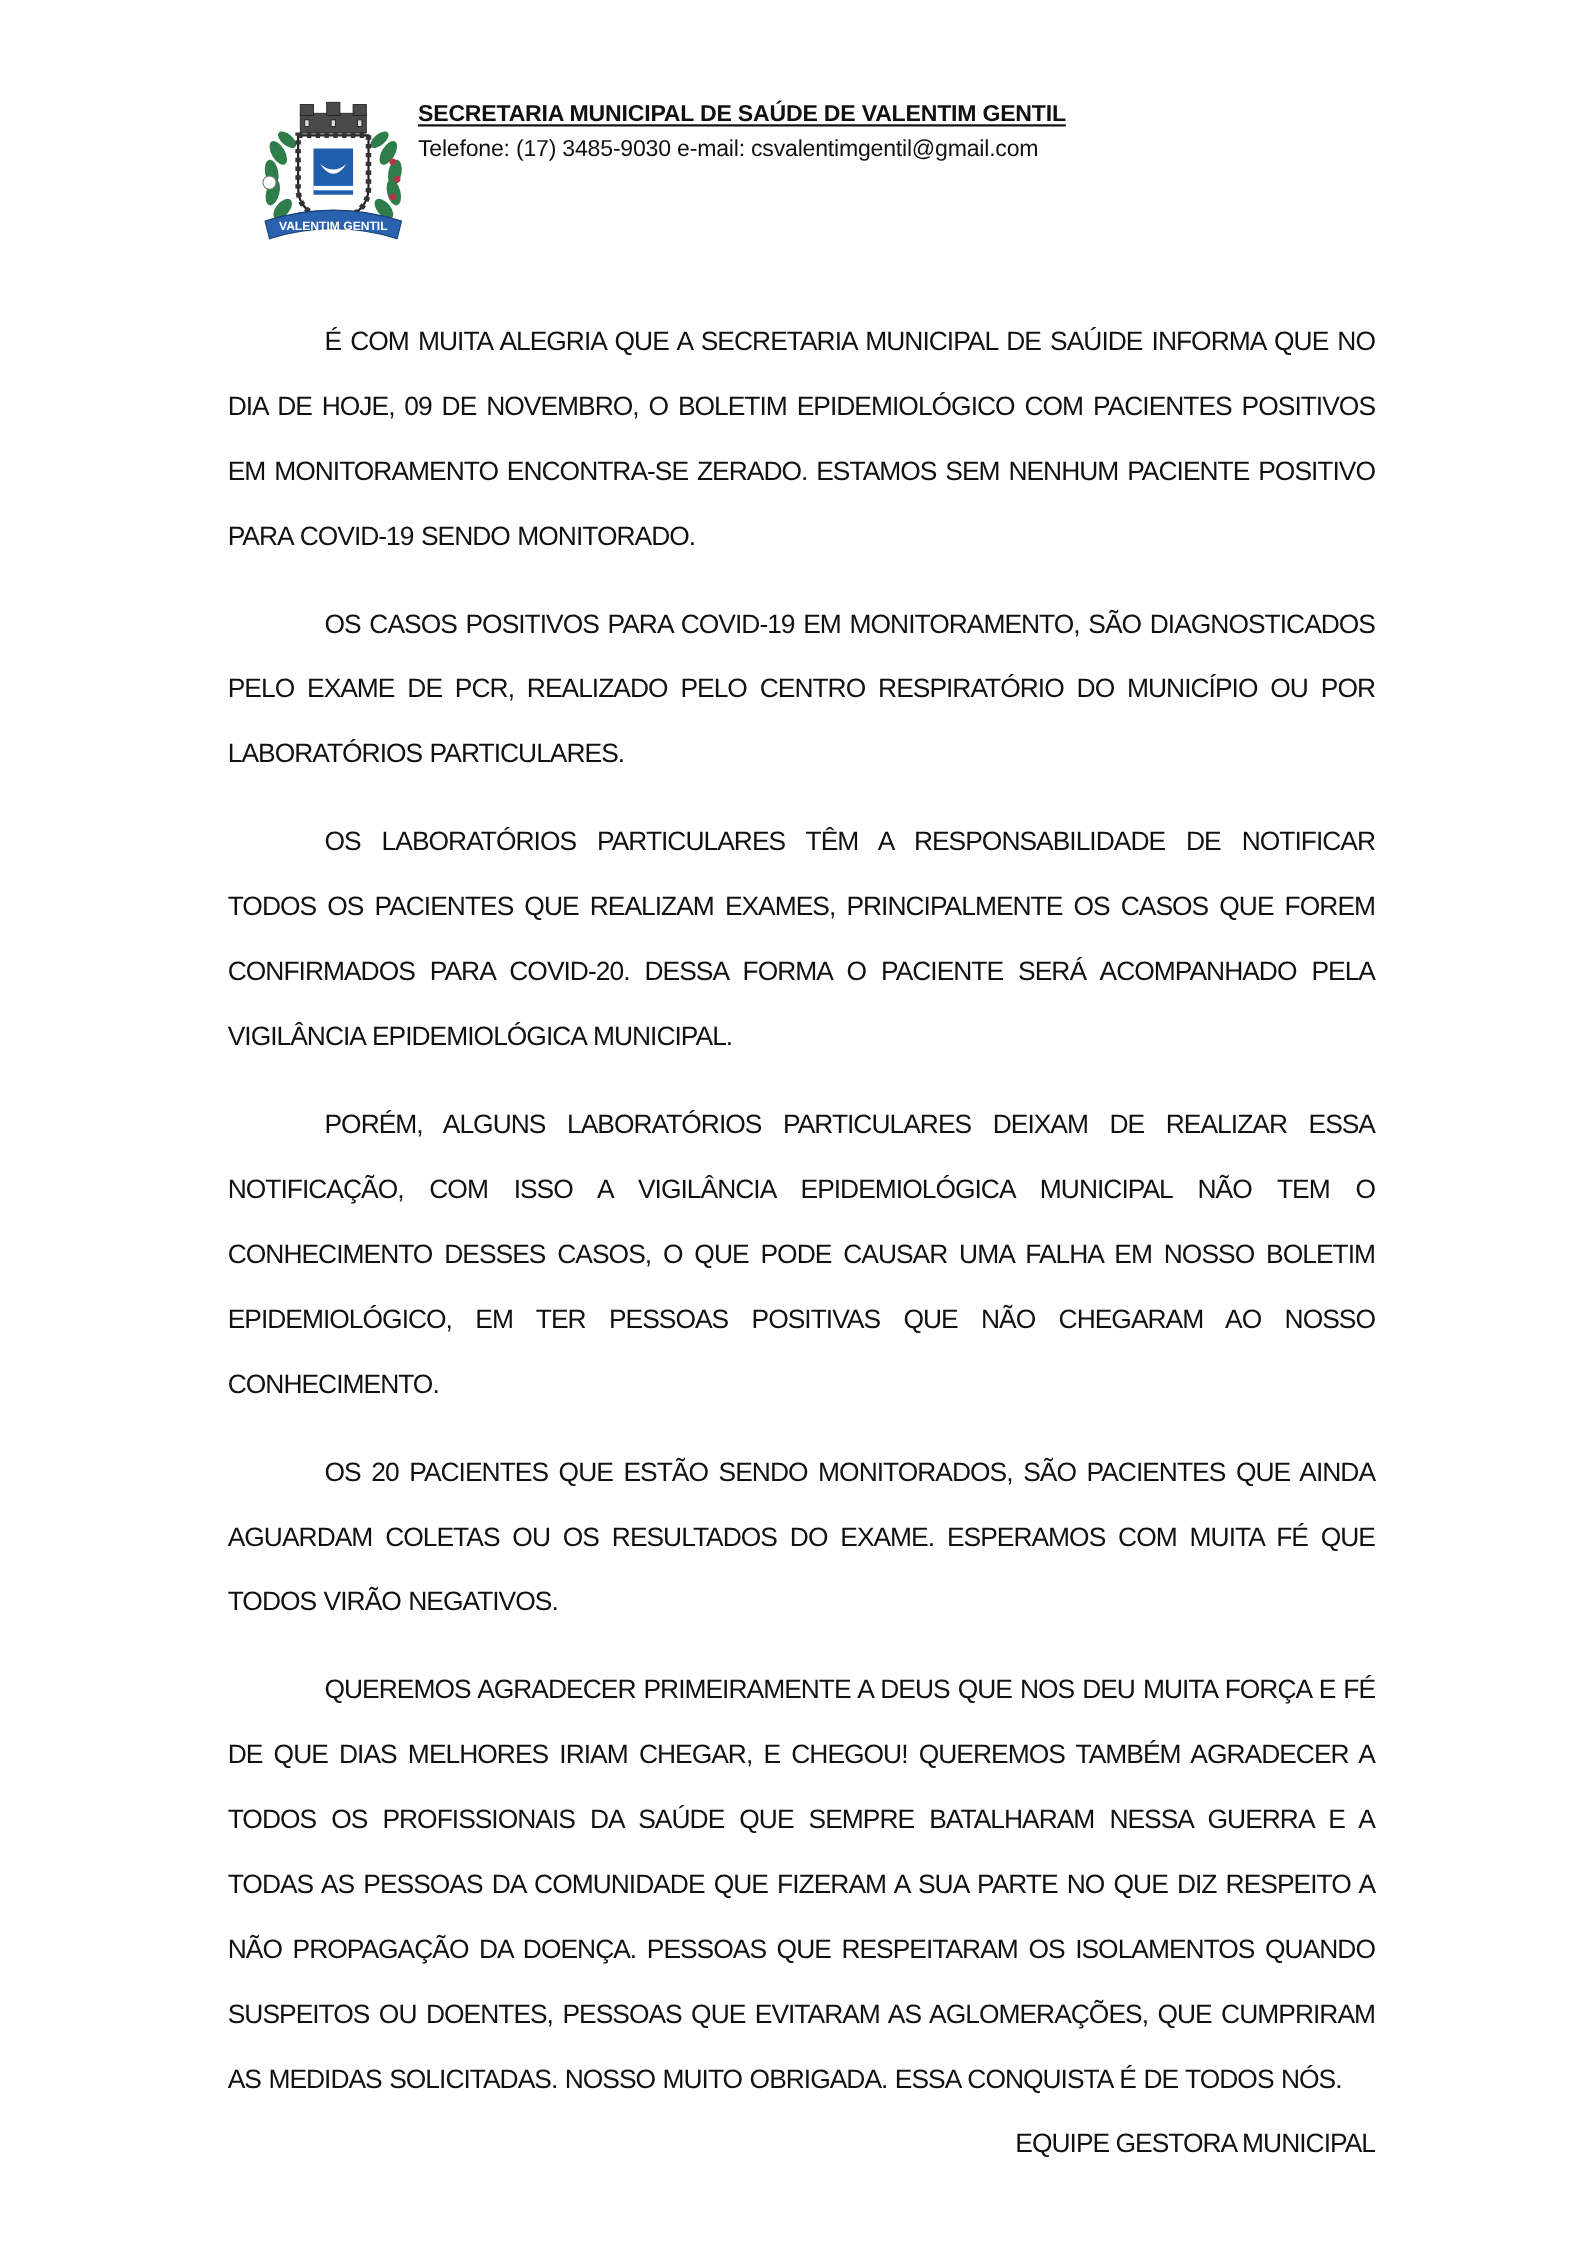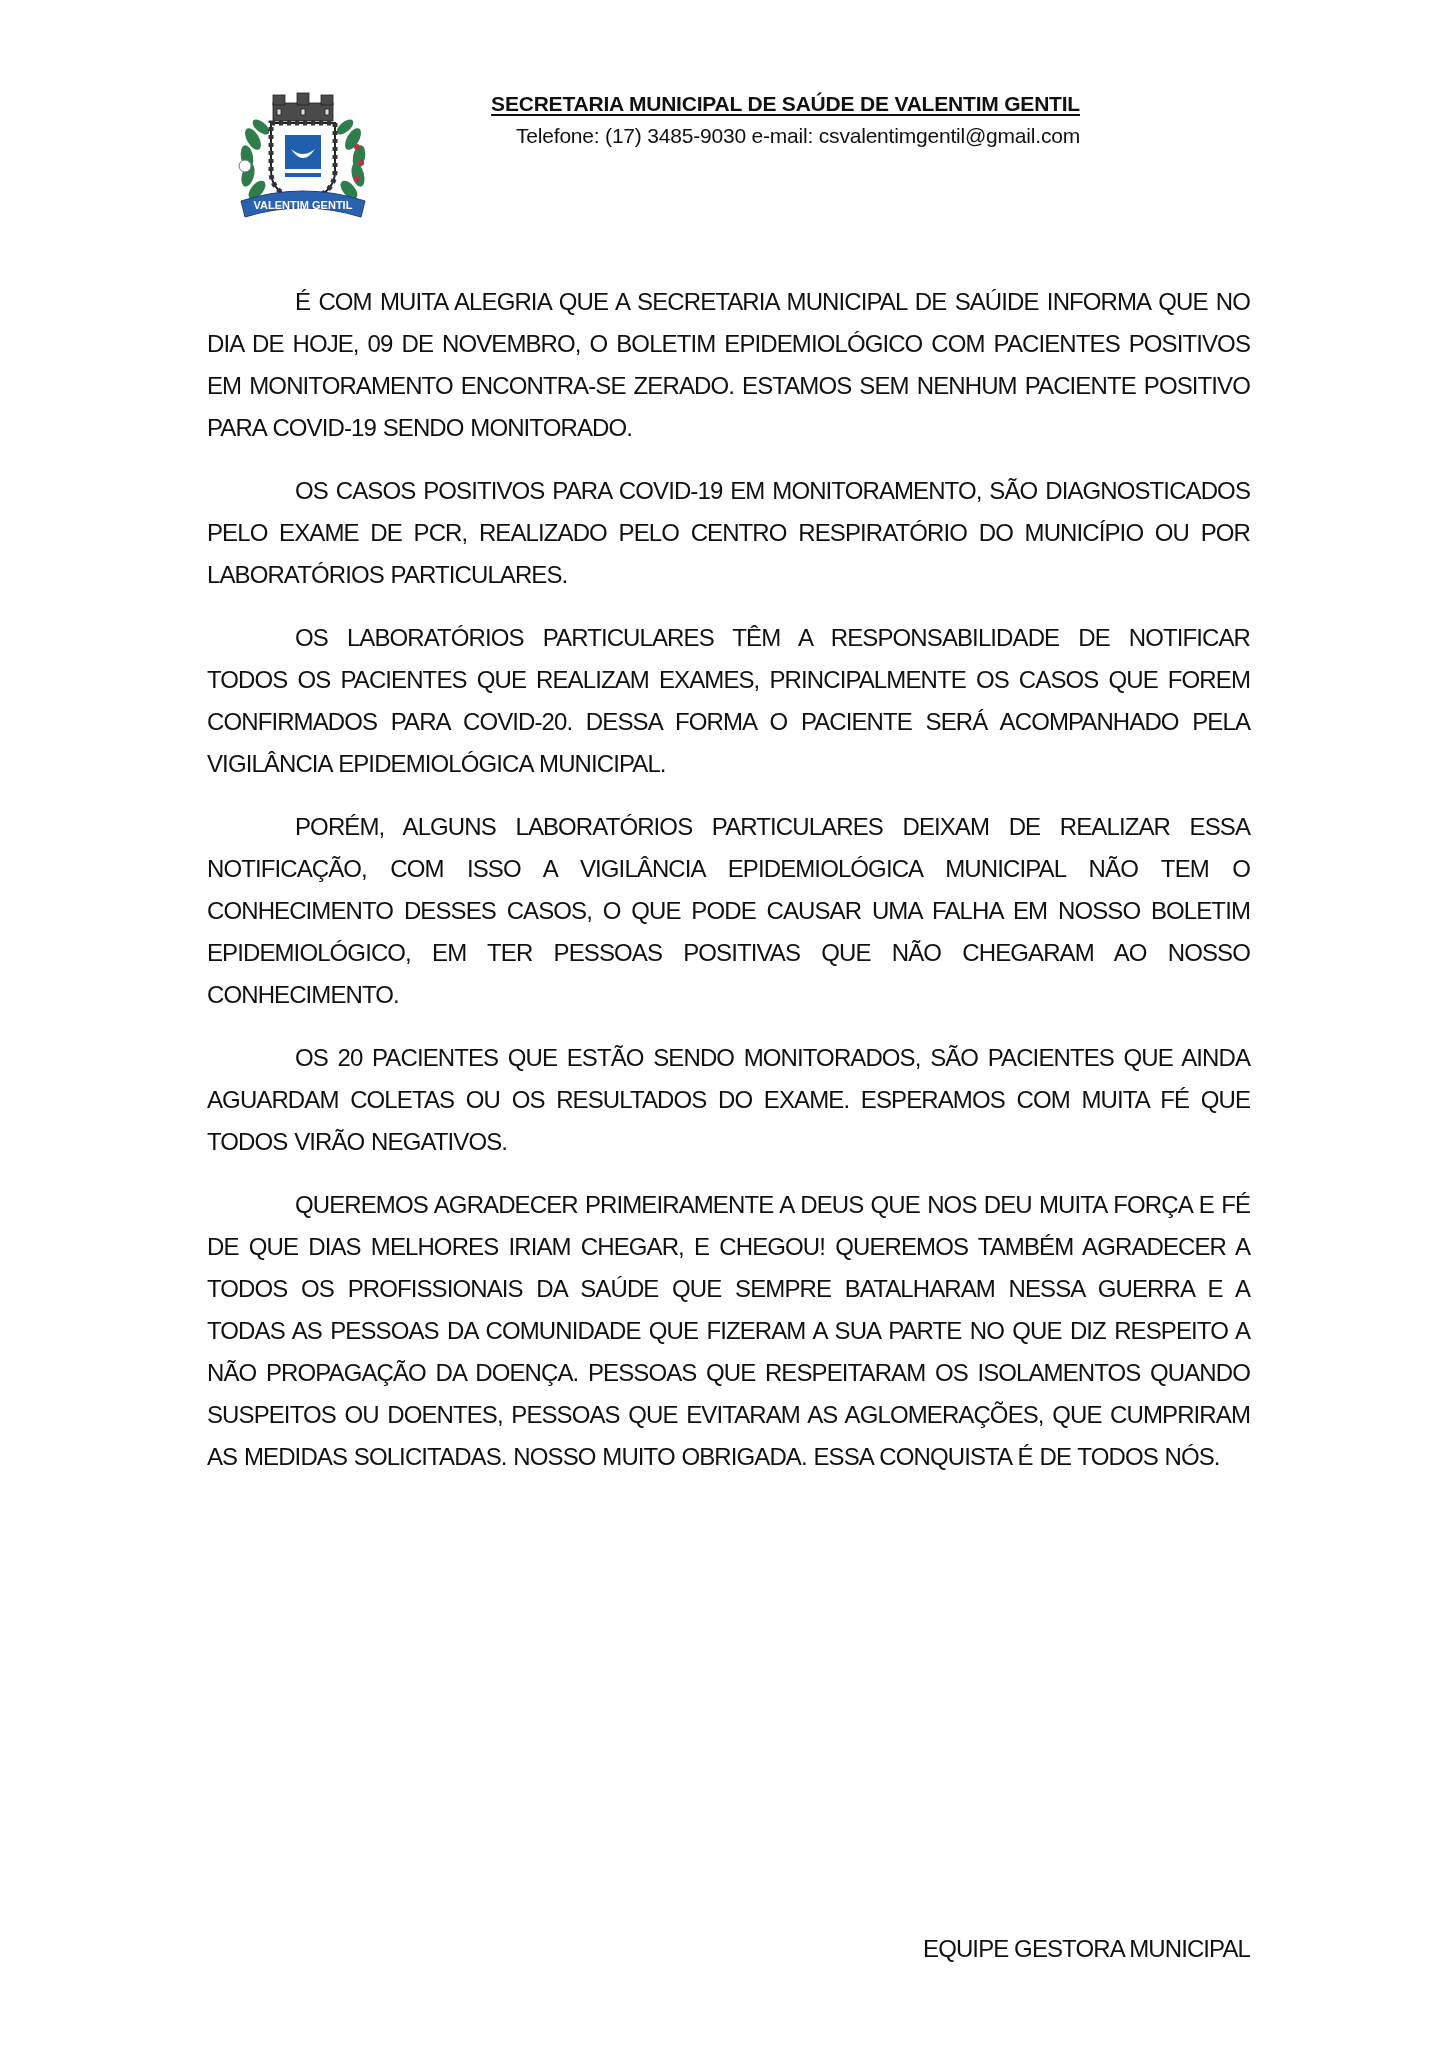--- a/index.html
+++ b/index.html
@@ -27,21 +27,21 @@
       left: 233px;
       top: 89px;
       width: 140px;
       height: 135px;
     }
     .header-text {
       position: absolute;
       left: 380px;
       top: 88px;
       width: 700px;
-      text-align: right;
+      text-align: left;
     }
     .header-title {
       font-weight: bold;
       font-size: 21px;
       text-decoration: underline;
       text-underline-offset: 3px;
       letter-spacing: -0.2px;
       line-height: 32px;
       display: block;
     }
@@ -52,21 +52,21 @@
       letter-spacing: -0.2px;
     }
     .body-text {
       position: absolute;
       left: 207px;
       top: 281px;
       width: 1043px;
     }
     .para {
       font-size: 24px;
-      line-height: 42px;
+      line-height: 59px;
       text-align: justify;
       text-indent: 88px;
       margin: 0 0 21px 0;
       letter-spacing: -0.9px;
       word-spacing: 1px;
       transform-origin: left top;
     }
     .signature {
       position: absolute;
       right: 198px;

